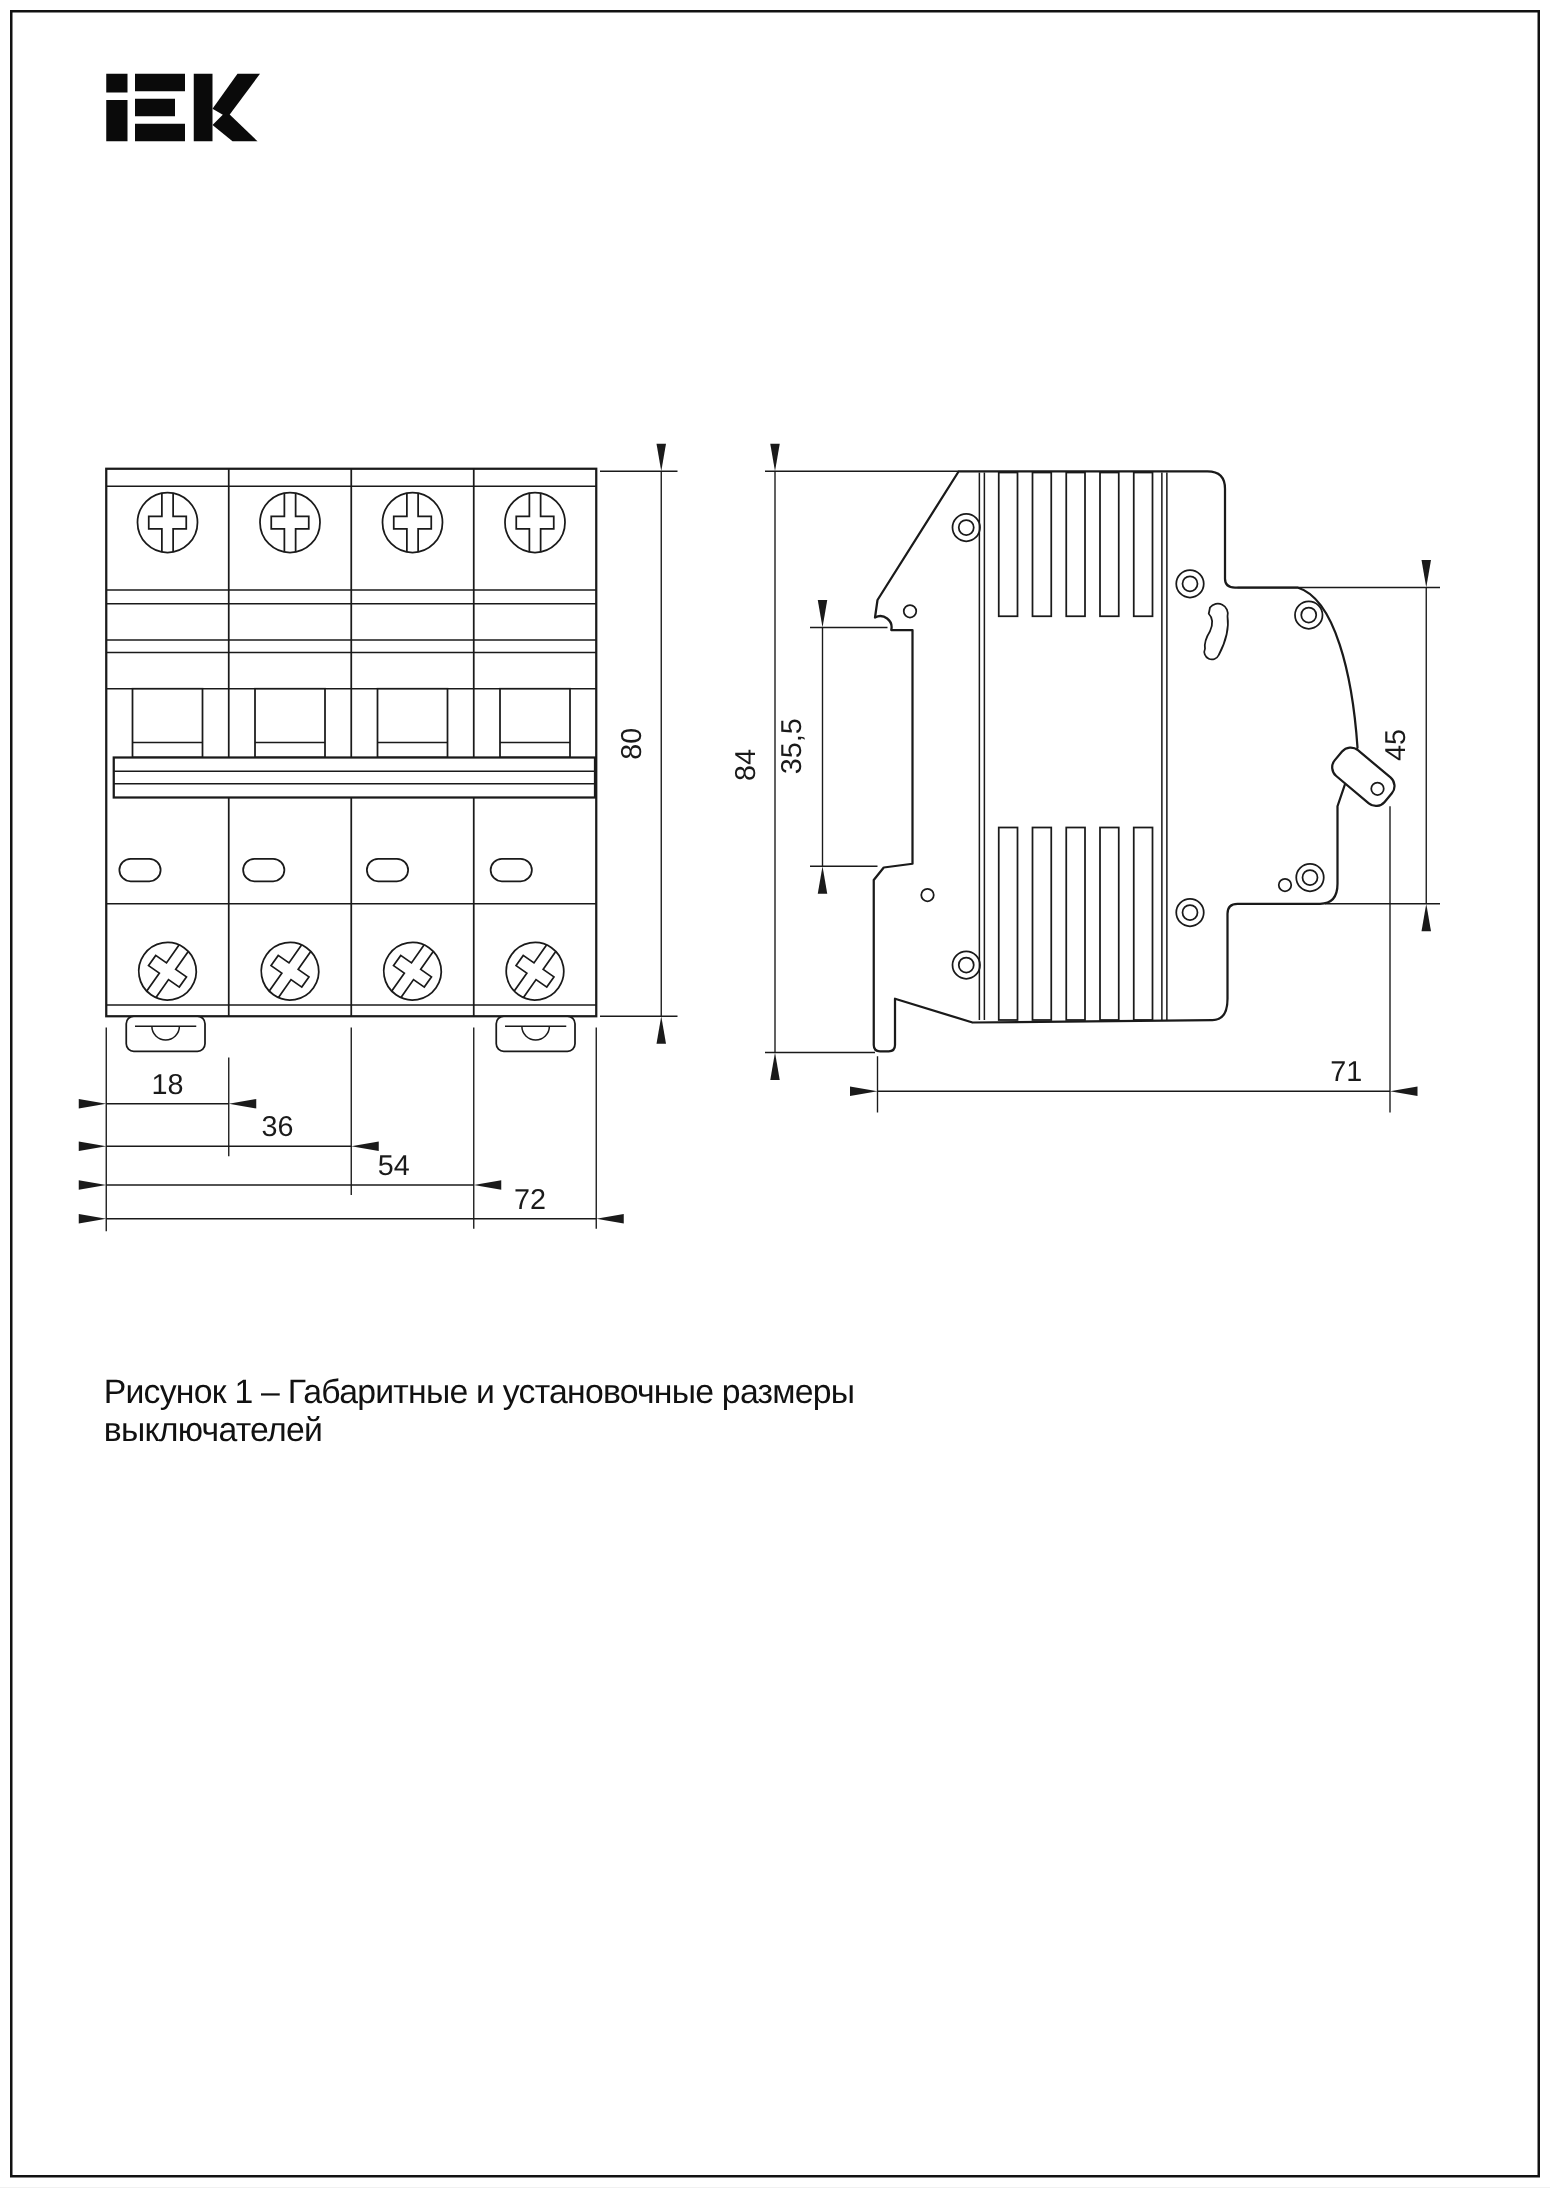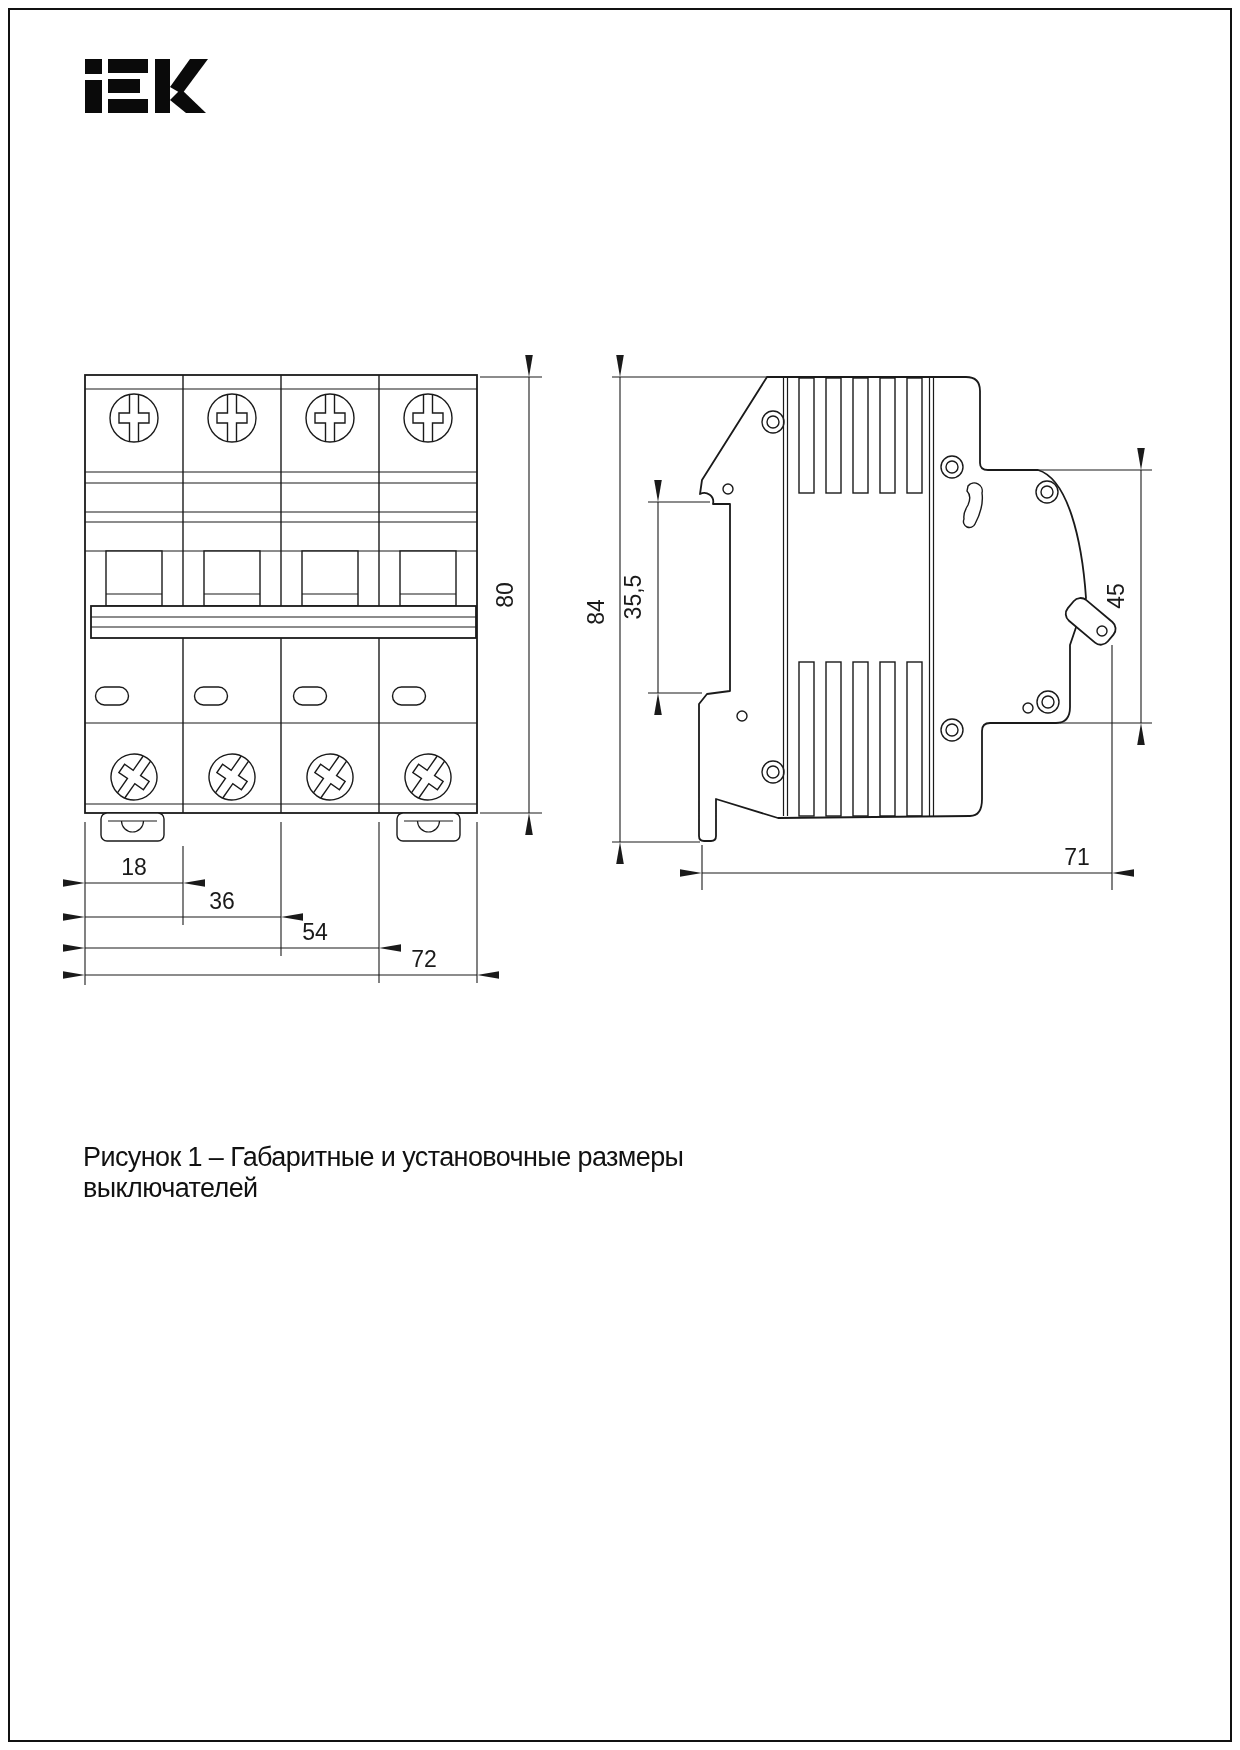--- a/index.html
+++ b/index.html
@@ -17,21 +17,20 @@
     pointer-events:none;
   }
   .drawing{position:absolute;left:0;top:0;}
   .caption{
     position:absolute;
     left:83px;top:1098px;
     width:760px;
     font-size:27px;
     letter-spacing:-0.6px;
     color:#111;
-    margin-top:44px;
   }
   svg .ln{stroke:#1a1a1a;fill:none;}
   svg .w18{stroke-width:1.8;}
   svg .w14{stroke-width:1.4;}
   svg .w12{stroke-width:1.2;}
   svg .dimln{stroke:#1a1a1a;stroke-width:1.1;fill:none;}
   svg text.dim{font-family:"Liberation Sans",sans-serif;font-size:23px;fill:#1a1a1a;}
   svg .wfill{fill:#ffffff;}
 </style>
 </head>

